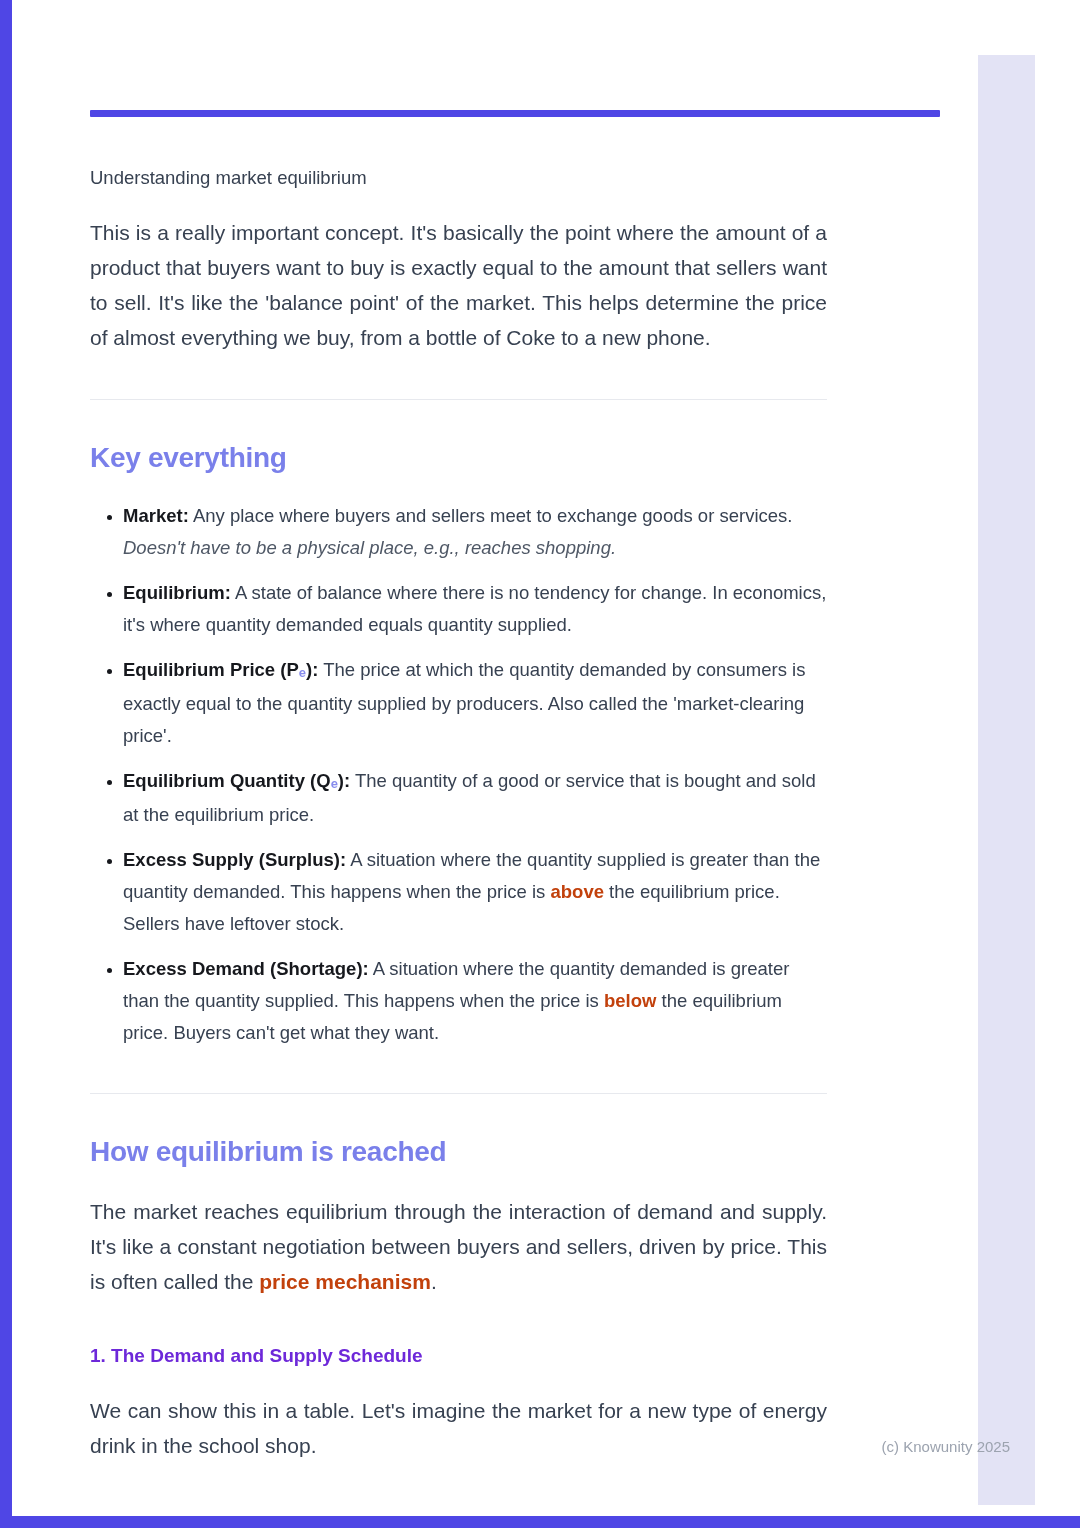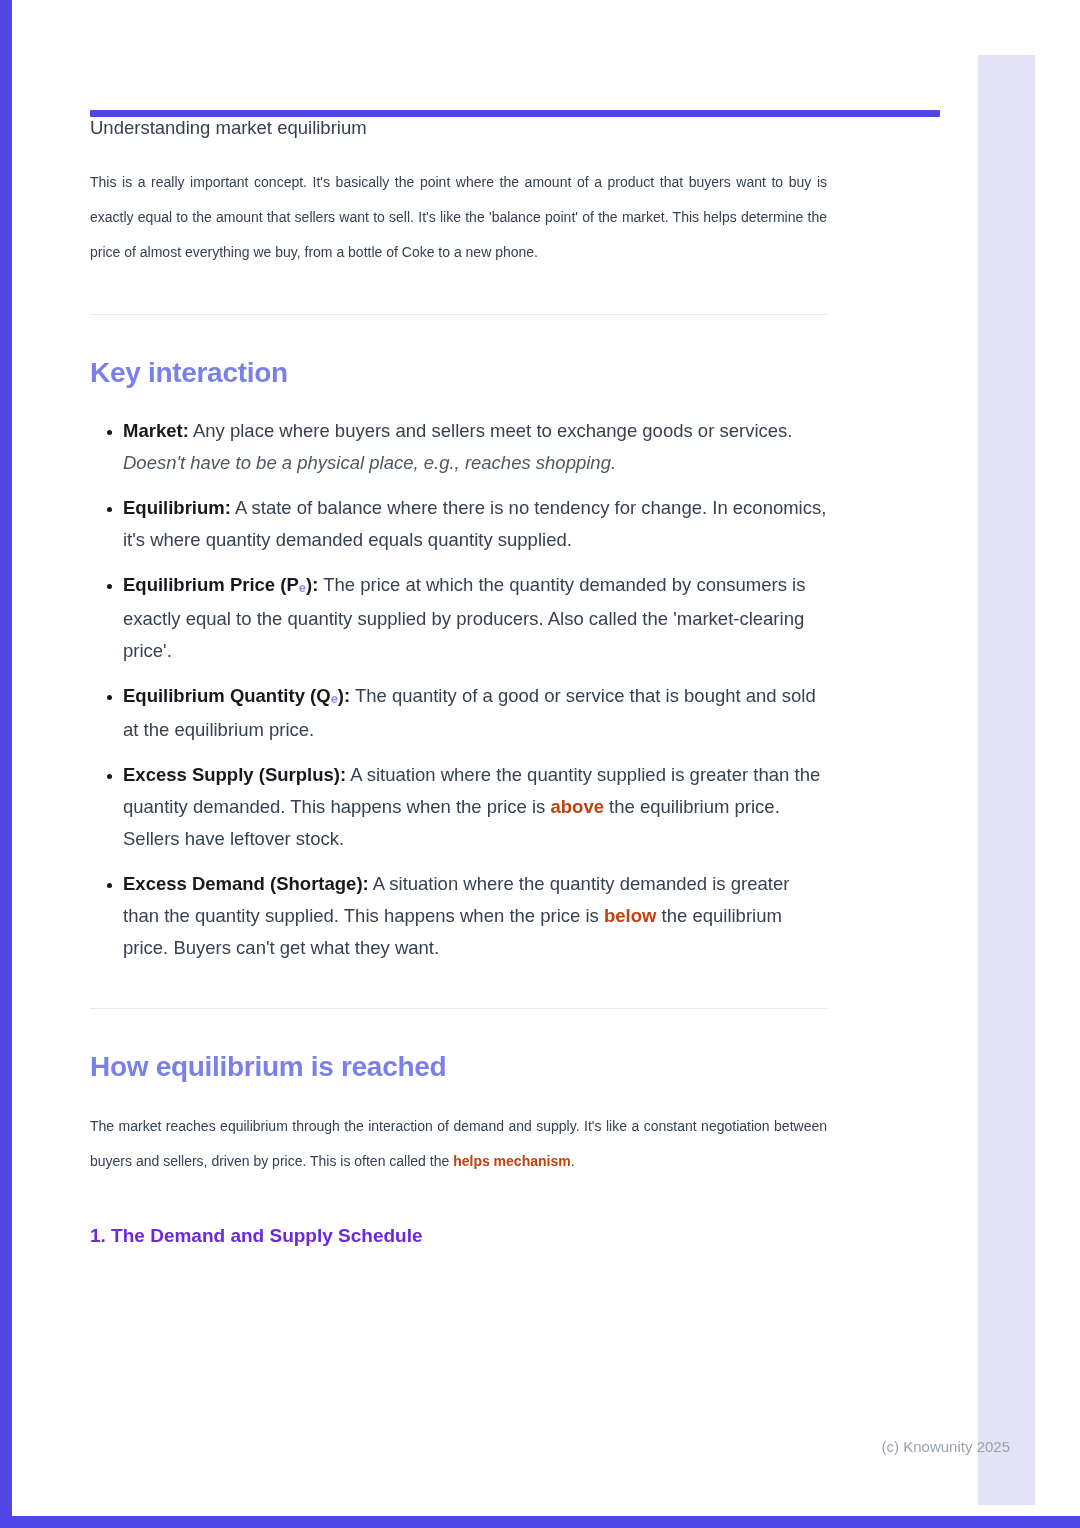--- a/index.html
+++ b/index.html
@@ -40,25 +40,26 @@
     line-height: 1.1;
   }
   .title-rule {
     width: 850px;
     height: 7px;
     background: #4f46e5;
     margin-top: 26px;
     border-radius: 1px;
   }
   .subtitle {
+    margin-top: 50px;
     font-size: 18.5px;
     color: #374151;
   }
   p.body {
-    font-size: 14px;
+    font-size: 21px;
     line-height: 35px;
     color: #374151;
   }
   p.justify { text-align: justify; }
   .intro { margin-top: 26px; }
   hr.divider {
     border: none;
     border-top: 1px solid #e7e9ee;
     margin-top: 44px;
   }
@@ -128,21 +129,21 @@
 <div class="content">
 
   <div class="title-rule"></div>
 
   <p class="subtitle">Understanding market equilibrium</p>
 
   <p class="body justify intro">This is a really important concept. It's basically the point where the amount of a product that buyers want to buy is exactly equal to the amount that sellers want to sell. It's like the 'balance point' of the market. This helps determine the price of almost everything we buy, from a bottle of Coke to a new phone.</p>
 
   <hr class="divider">
 
-  <h2 class="section-heading">Key interaction</h2>
+  <h2 class="section-heading">Key everything</h2>
 
   <ul class="term-list">
     <li>
       <span class="term">Market:</span><span> Any place where buyers and sellers meet to exchange goods or services. </span><span class="it">Doesn't have to be a physical place, e.g., reaches shopping.</span>
     </li>
     <li>
       <span class="term">Equilibrium:</span><span> A state of balance where there is no tendency for change. In economics, it's where quantity demanded equals quantity supplied.</span>
     </li>
     <li>
       <span class="term"><span>Equilibrium Price (P</span><sub class="sub-e">e</sub><span>):</span></span><span> The price at which the quantity demanded by consumers is exactly equal to the quantity supplied by producers. Also called the 'market-clearing price'.</span>
@@ -156,21 +157,22 @@
     <li>
       <span class="term">Excess Demand (Shortage):</span><span> A situation where the quantity demanded is greater than the quantity supplied. This happens when the price is </span><span class="bold">below</span><span> the equilibrium price. Buyers can't get what they want.</span>
     </li>
   </ul>
 
   <hr class="divider">
 
   <h2 class="section-heading">How equilibrium is reached</h2>
 
   <p class="body justify para-mech">
-    <span>The market reaches equilibrium through the interaction of demand and supply. It's like a constant negotiation between buyers and sellers, driven by price. This is often called the </span><span class="bold">helps mechanism</span><span>.</span>
+    <span>The market reaches equilibrium through the interaction of demand and supply. It's like a constant negotiation between buyers and sellers, driven by price. This is often called the </span><span class="bold">price mechanism</span><span>.</span>
   </p>
 
   <h3 class="subheading">1. The Demand and Supply Schedule</h3>
 
+  <p class="body justify para-last">We can show this in a table. Let's imagine the market for a new type of energy drink in the school shop.</p>
 
 </div>
 
 <div class="footer-copy">(c) Knowunity 2025</div>
 
 </body></html>

